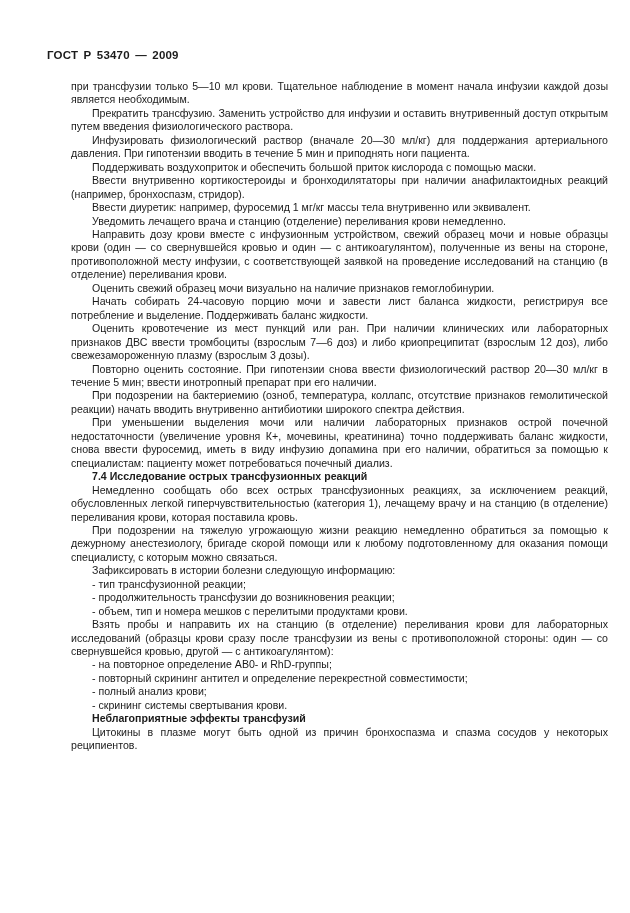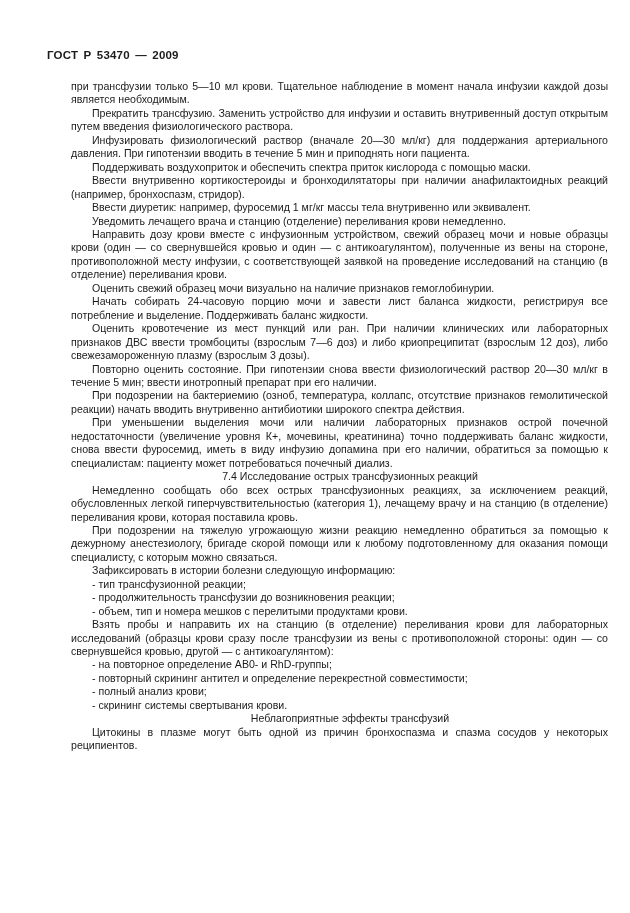--- a/index.html
+++ b/index.html
@@ -40,43 +40,43 @@
   }
   .content p {
     margin: 0;
     padding: 0;
     text-indent: 21px;
   }
   .content p.no-indent {
     text-indent: 0;
   }
   .content p.heading {
-    font-weight: normal;
-    text-align: center;
+    font-weight: bold;
+    text-align: left;
   }
   .page-number {
     position: absolute;
     left: 47px;
     top: 825px;
     font-size: 11px;
     font-weight: bold;
   }
 </style>
 </head>
 <body>
 
 <div class="page">
 
   <div class="doc-header">ГОСТ Р 53470 — 2009</div>
 
   <div class="content">
     <p class="no-indent">при трансфузии только 5—10 мл крови. Тщательное наблюдение в момент начала инфузии каждой дозы является необходимым.</p>
     <p>Прекратить трансфузию. Заменить устройство для инфузии и оставить внутривенный доступ открытым путем введения физиологического раствора.</p>
     <p>Инфузировать физиологический раствор (вначале 20—30 мл/кг) для поддержания артериального давления. При гипотензии вводить в течение 5 мин и приподнять ноги пациента.</p>
-    <p>Поддерживать воздухоприток и обеспечить спектра приток кислорода с помощью маски.</p>
+    <p>Поддерживать воздухоприток и обеспечить большой приток кислорода с помощью маски.</p>
     <p>Ввести внутривенно кортикостероиды и бронходилятаторы при наличии анафилактоидных реакций (например, бронхоспазм, стридор).</p>
     <p>Ввести диуретик: например, фуросемид 1 мг/кг массы тела внутривенно или эквивалент.</p>
     <p>Уведомить лечащего врача и станцию (отделение) переливания крови немедленно.</p>
     <p>Направить дозу крови вместе с инфузионным устройством, свежий образец мочи и новые образцы крови (один — со свернувшейся кровью и один — с антикоагулянтом), полученные из вены на стороне, противоположной месту инфузии, с соответствующей заявкой на проведение исследований на станцию (в отделение) переливания крови.</p>
     <p>Оценить свежий образец мочи визуально на наличие признаков гемоглобинурии.</p>
     <p>Начать собирать 24-часовую порцию мочи и завести лист баланса жидкости, регистрируя все потребление и выделение. Поддерживать баланс жидкости.</p>
     <p>Оценить кровотечение из мест пункций или ран. При наличии клинических или лабораторных признаков ДВС ввести тромбоциты (взрослым 7—6 доз) и либо криопреципитат (взрослым 12 доз), либо свежезамороженную плазму (взрослым 3 дозы).</p>
     <p>Повторно оценить состояние. При гипотензии снова ввести физиологический раствор 20—30 мл/кг в течение 5 мин; ввести инотропный препарат при его наличии.</p>
     <p>При подозрении на бактериемию (озноб, температура, коллапс, отсутствие признаков гемолитической реакции) начать вводить внутривенно антибиотики широкого спектра действия.</p>
     <p>При уменьшении выделения мочи или наличии лабораторных признаков острой почечной недостаточности (увеличение уровня К+, мочевины, креатинина) точно поддерживать баланс жидкости, снова ввести фуросемид, иметь в виду инфузию допамина при его наличии, обратиться за помощью к специалистам: пациенту может потребоваться почечный диализ.</p>

